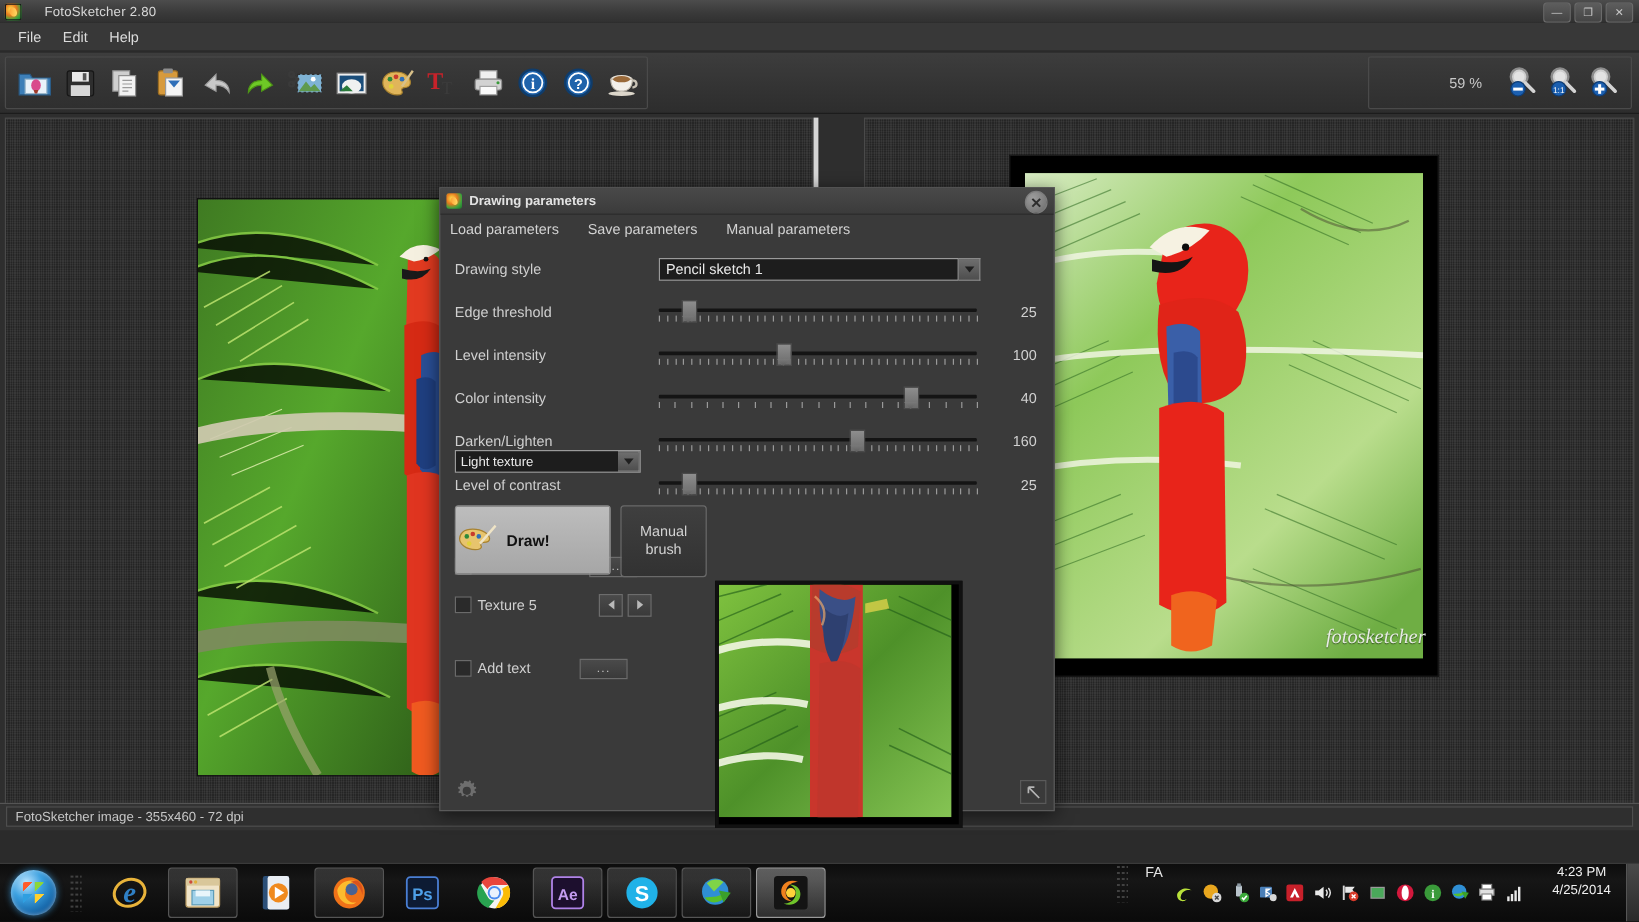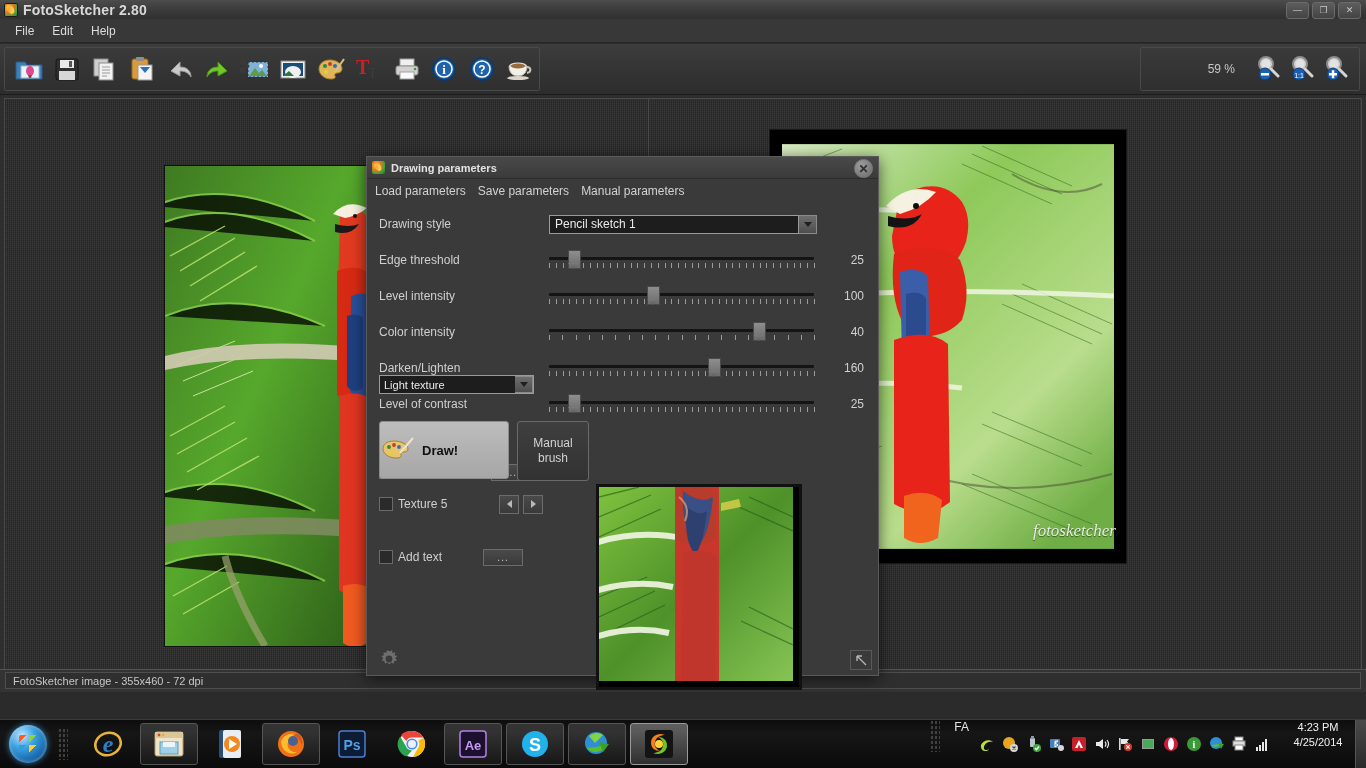--- a/index.html
+++ b/index.html
@@ -9,21 +9,21 @@
 
   
   .titlebar{position:absolute;left:0;top:0;width:1366px;height:19px;
     background:linear-gradient(180deg,#4c4c4c 0%,#3a3a3a 55%,#303030 100%);
     border-bottom:1px solid #222;display:flex;align-items:center;}
   .app-icon{width:14px;height:14px;margin:0 5px 0 4px;border-radius:2px;position:relative;
     background:radial-gradient(circle at 35% 35%,#ffe44d 0%,#e87a1e 38%,#3ca33c 68%,#1d6f2a 100%);
     box-shadow:inset 0 0 0 1px #1a1a1a;}
   .app-icon:after{content:"";position:absolute;left:4px;top:3px;width:6px;height:8px;border-radius:50%;
     background:linear-gradient(120deg,#ff9a2e,#ffe36a);transform:rotate(-25deg);}
-  .title-text{color:#d8d8d8;font-size:14px;font-weight:bold;letter-spacing:.2px;}
+  .title-text{color:#d8d8d8;font-size:11px;font-weight:normal;letter-spacing:.2px;margin-left:14px;}
   .win-btns{position:absolute;right:5px;top:2px;display:flex;gap:3px;}
   .wbtn{width:21px;height:15px;border-radius:3px;background:linear-gradient(180deg,#5d5d5d,#444);
     border:1px solid #6a6a6a;display:flex;align-items:center;justify-content:center;
     color:#c9c9c9;font-size:9px;line-height:1;cursor:pointer;}
 
   
   .menubar{position:absolute;left:0;top:19px;width:1366px;height:24px;background:#383838;
     border-bottom:1px solid #262626;display:flex;align-items:center;padding-left:6px;box-sizing:border-box;}
   .menu-item{color:#dcdcdc;font-size:12px;padding:3px 9px;cursor:pointer;border-radius:2px;}
 
@@ -41,21 +41,21 @@
 
   
   .workspace{position:absolute;left:0;top:95px;width:1366px;height:597px;background:#2e2e2e;}
   .panel{position:absolute;top:3px;bottom:15px;
     background-color:#313131;
     background-image:
       repeating-linear-gradient(0deg,rgba(255,255,255,.035) 0 1px,transparent 1px 2px),
       repeating-linear-gradient(90deg,rgba(0,0,0,.25) 0 1px,transparent 1px 2px);
     border:1px solid #4a4a4a;box-sizing:border-box;overflow:hidden;}
   .panel-left{left:4px;width:674px;}
-  .panel-right{left:648px;right:4px;}
+  .panel-right{left:720px;right:4px;}
   .splitter-v{position:absolute;left:678px;top:3px;width:4px;bottom:15px;background:#d6d6d6;cursor:col-resize;}
   .splitter-h{position:absolute;left:4px;right:4px;bottom:4px;height:8px;background:#3a3a3a;border-top:1px solid #545454;
     border-bottom:1px solid #202020;cursor:row-resize;}
   .splitter-h:after{content:"";position:absolute;left:50%;top:-4px;margin-left:-1px;width:3px;height:16px;background:#d6d6d6;}
 
   
   .src-img{position:absolute;left:159px;top:66px;width:205px;height:480px;overflow:hidden;border:1px solid #111;}
   .watermark{position:absolute;left:14px;top:505px;color:#0b0b0b;font-size:40px;letter-spacing:-1px;
     font-family:"Liberation Sans",sans-serif;pointer-events:none;}
 
@@ -77,21 +77,21 @@
   .dlg-title{height:21px;background:linear-gradient(180deg,#494949,#3b3b3b);border-bottom:1px solid #2c2c2c;
     display:flex;align-items:center;padding-left:5px;position:relative;}
   .dlg-ico{width:13px;height:13px;border-radius:2px;margin-right:6px;position:relative;
     background:radial-gradient(circle at 35% 35%,#ffe44d 0%,#e87a1e 38%,#3ca33c 68%,#1d6f2a 100%);}
   .dlg-ico:after{content:"";position:absolute;left:4px;top:3px;width:5px;height:7px;border-radius:50%;
     background:linear-gradient(120deg,#ff9a2e,#ffe36a);transform:rotate(-25deg);}
   .dlg-title span.t{color:#e2e2e2;font-size:11px;font-weight:bold;}
   .dlg-close{position:absolute;right:5px;top:2px;width:17px;height:17px;border-radius:50%;
     background:radial-gradient(circle at 35% 30%,#9d9d9d,#6a6a6a);color:#2d2d2d;font-size:12px;font-weight:bold;
     display:flex;align-items:center;justify-content:center;cursor:pointer;border:1px solid #7d7d7d;line-height:1;}
-  .dlg-menu{height:24px;display:flex;align-items:center;padding-left:8px;gap:12px;}
+  .dlg-menu{height:24px;display:flex;align-items:center;padding-left:8px;gap:24px;}
   .dlg-menu span{color:#d2d2d2;font-size:12px;cursor:pointer;}
   .dlg-body{position:absolute;left:0;right:0;top:46px;bottom:0;}
 
   .row{position:absolute;left:12px;right:12px;height:22px;display:flex;align-items:center;}
   .row-label{color:#cfcfcf;font-size:12px;width:170px;flex:none;}
   .combo{height:19px;background:#1d1d1d;border:1px solid #9a9a9a;display:flex;align-items:center;
     padding-left:5px;box-sizing:border-box;color:#eaeaea;font-size:12px;cursor:text;}
   .combo-arrow{width:18px;height:19px;background:linear-gradient(180deg,#6e6e6e,#4e4e4e);border:1px solid #8a8a8a;
     border-left:none;box-sizing:border-box;display:flex;align-items:center;justify-content:center;cursor:pointer;}
   .combo-arrow:after{content:"";border-left:4px solid transparent;border-right:4px solid transparent;border-top:5px solid #1f1f1f;}

